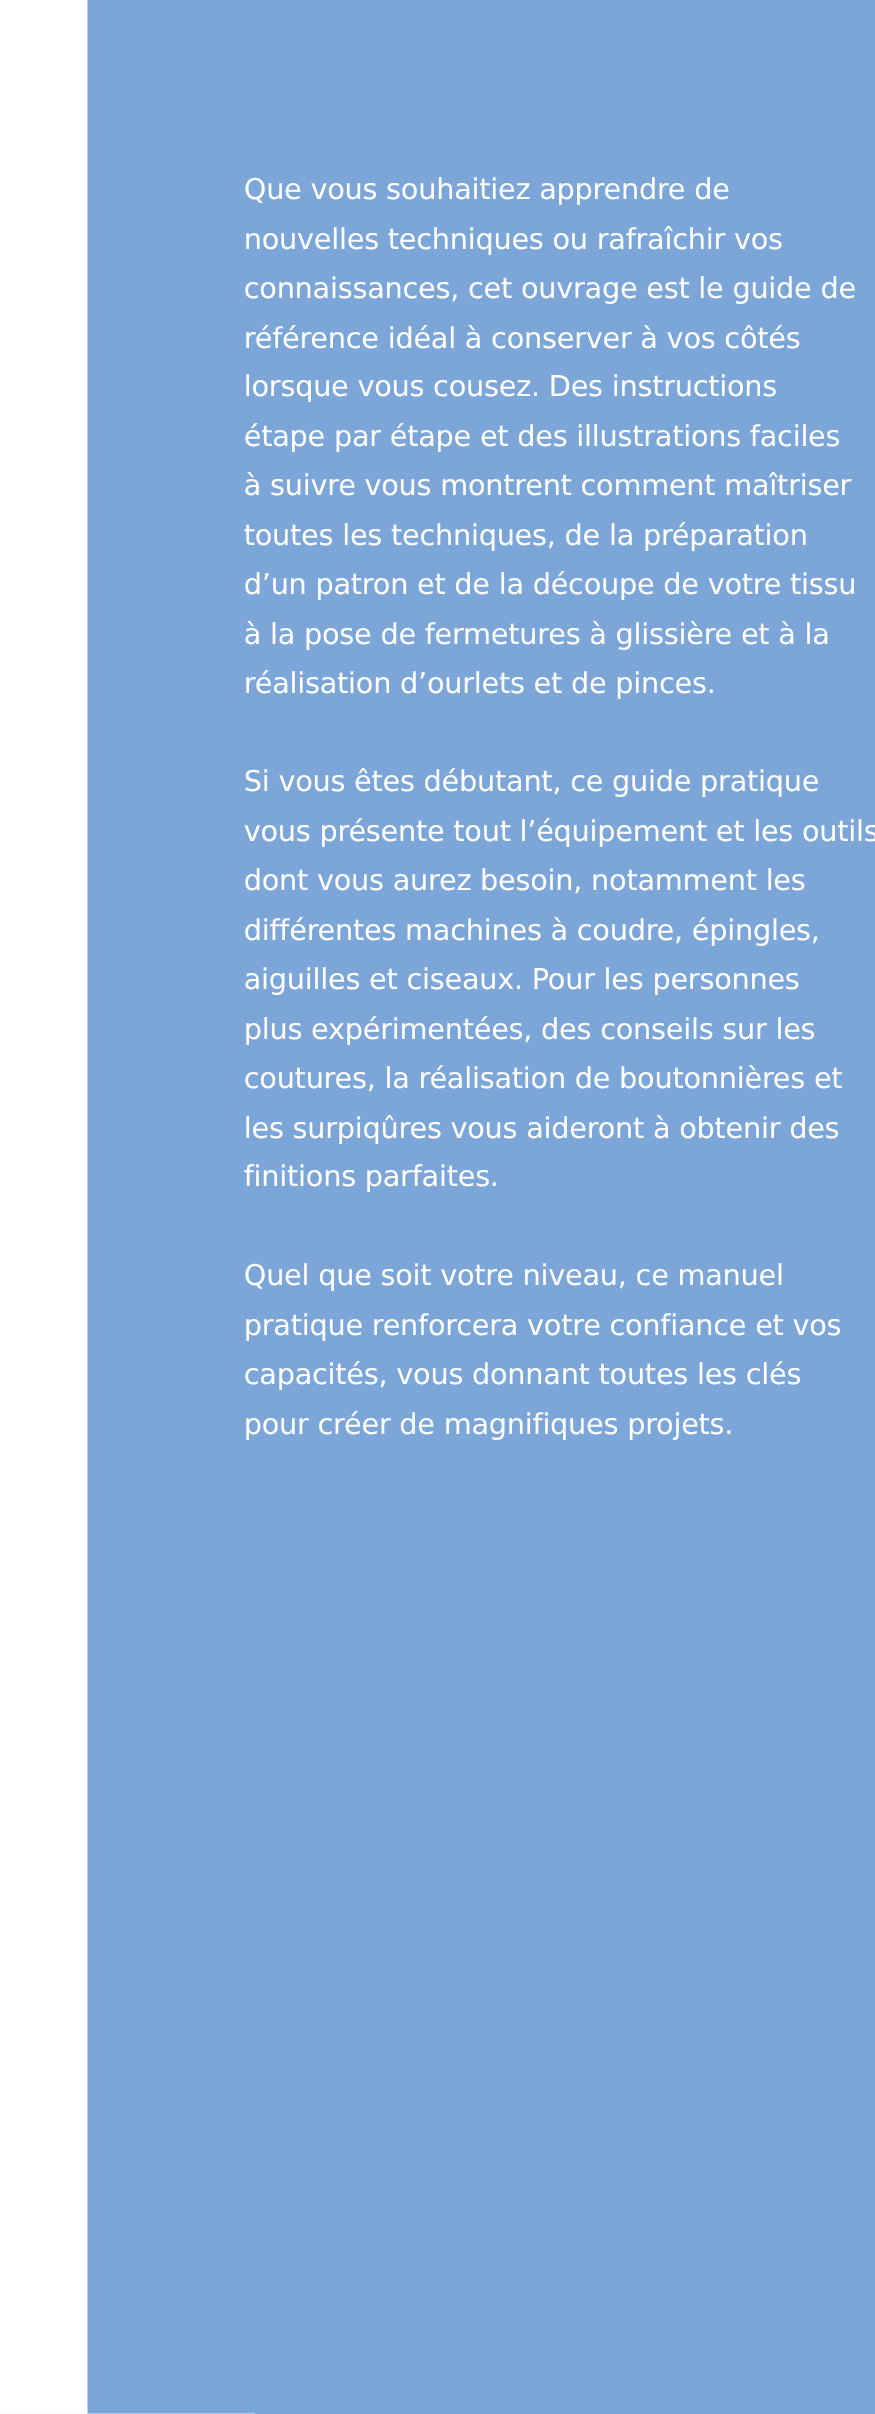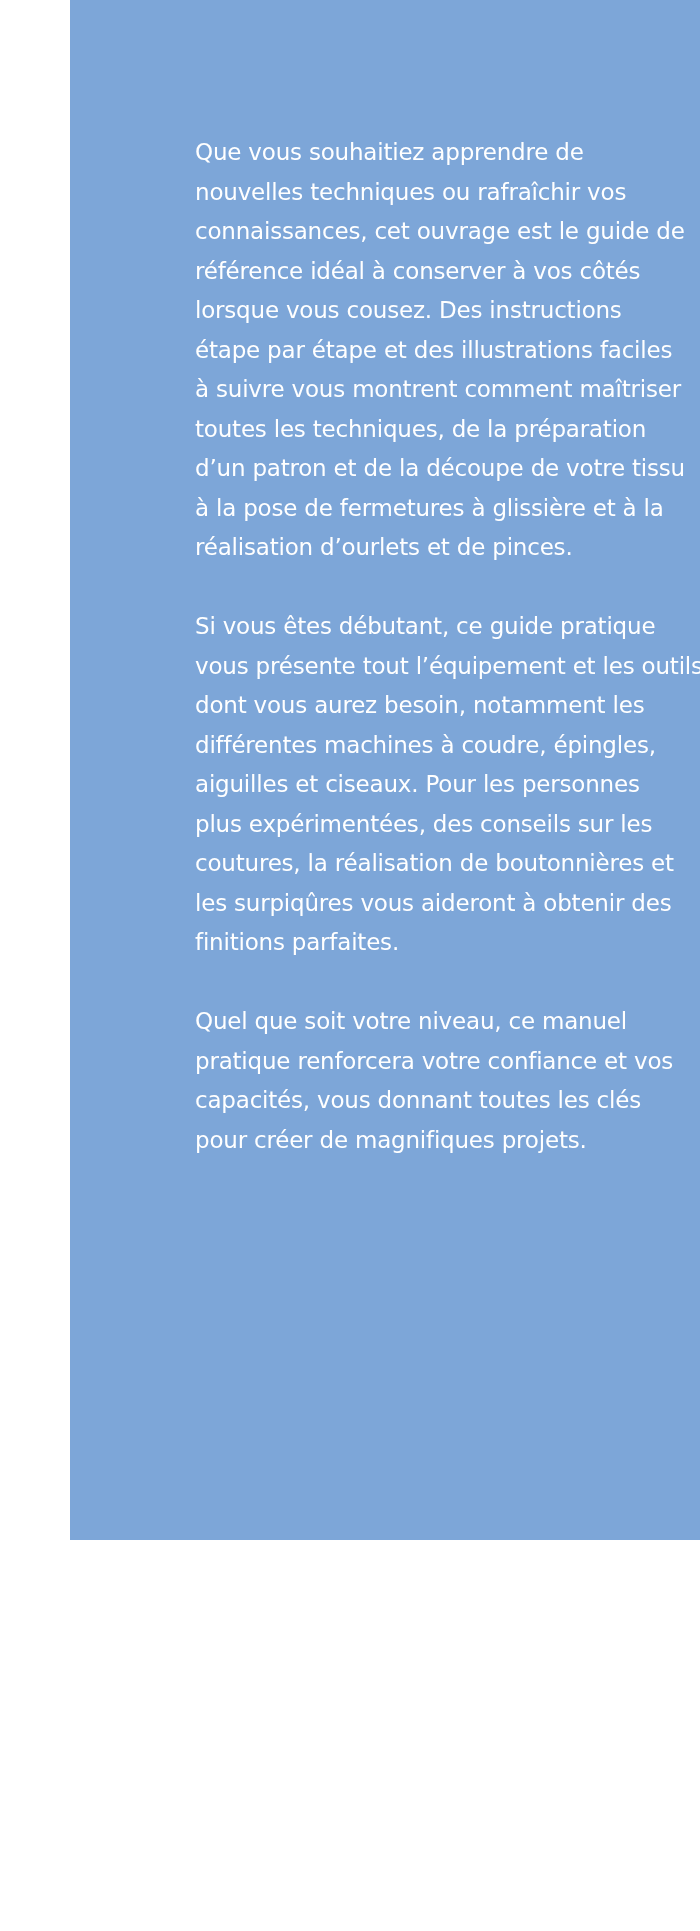--- a/index.html
+++ b/index.html
@@ -11,21 +11,21 @@
       width: 700px;
       height: 1931px;
       position: relative;
       overflow: hidden;
     }
     .panel {
       position: absolute;
       left: 70px;
       top: 0;
       width: 630px;
-      height: 1540px;
+      height: 1931px;
       background: #7da6d8;
     }
     .content {
       position: absolute;
       left: 125px;
       top: 133px;
       width: 520px;
       color: #ffffff;
       font-family: "DejaVu Sans", sans-serif;
       font-size: 23px;

